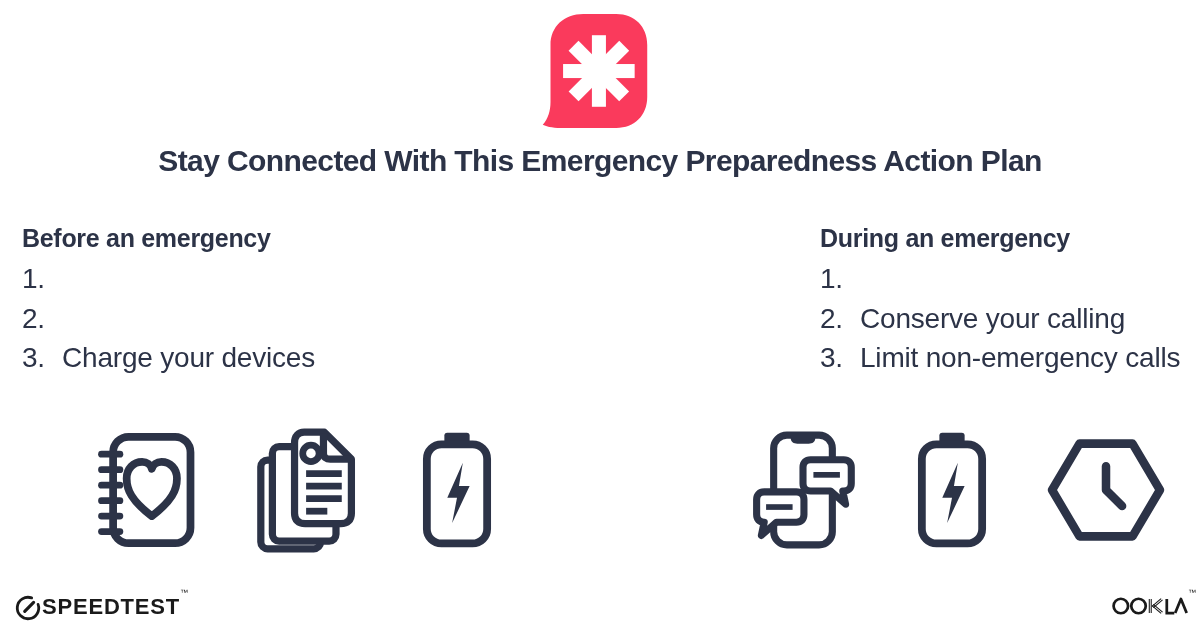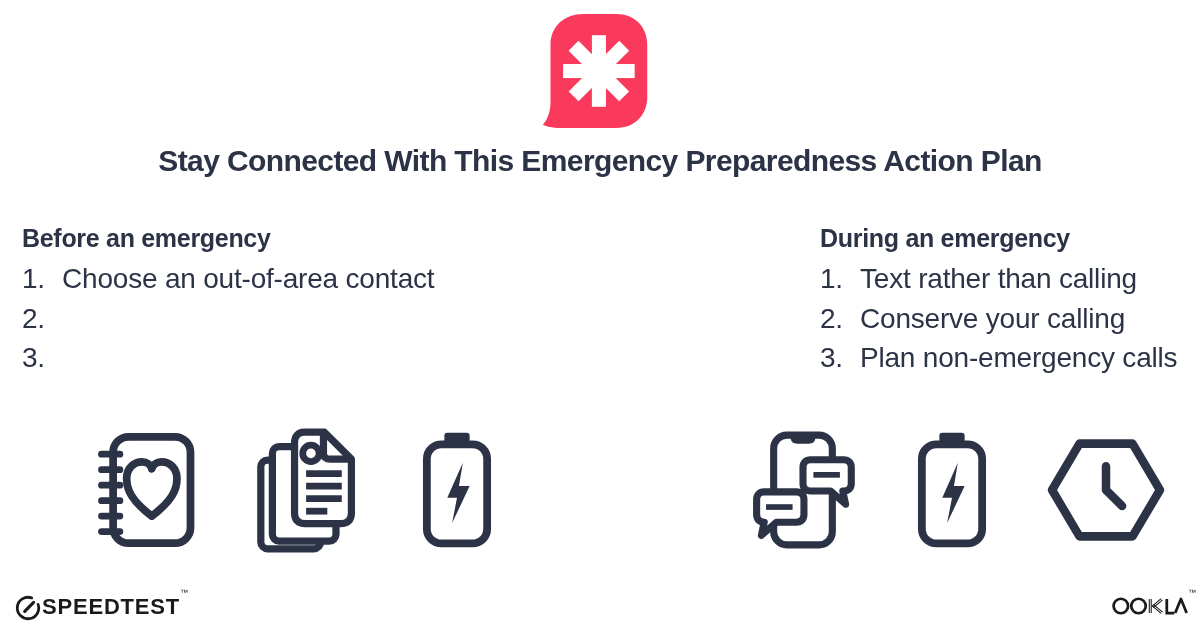--- a/index.html
+++ b/index.html
@@ -67,45 +67,44 @@
     </svg>
   </div>
 
   <h1 class="page-title">Stay Connected With This Emergency Preparedness Action Plan</h1>
 
   <section class="col col-left">
     <h2 class="col-heading">Before an emergency</h2>
     <ol class="plan-list">
       <li class="plan-item">
         <span class="num">1.</span>
-        <span>Choose an out-of-area contact</span>
       </li>
       <li class="plan-item">
         <span class="num">2.</span>
       </li>
       <li class="plan-item">
         <span class="num">3.</span>
+        <span>Charge your devices</span>
       </li>
     </ol>
   </section>
 
   <section class="col col-right">
     <h2 class="col-heading">During an emergency</h2>
     <ol class="plan-list">
       <li class="plan-item">
         <span class="num">1.</span>
-        <span>Text rather than calling</span>
       </li>
       <li class="plan-item">
         <span class="num">2.</span>
         <span>Conserve your calling</span>
       </li>
       <li class="plan-item">
         <span class="num">3.</span>
-        <span>Plan non-emergency calls</span>
+        <span>Limit non-emergency calls</span>
       </li>
     </ol>
   </section>
 
   <div class="icon-row icon-row-left">
 
     <svg width="100" height="118" viewBox="0 0 102 122" fill="none" stroke="#2C3347">
       <rect x="17" y="6" width="80" height="110" rx="16" stroke-width="8"></rect>
       <g stroke-width="7" stroke-linecap="round">
         <line x1="5" y1="24" x2="24" y2="24"></line>

